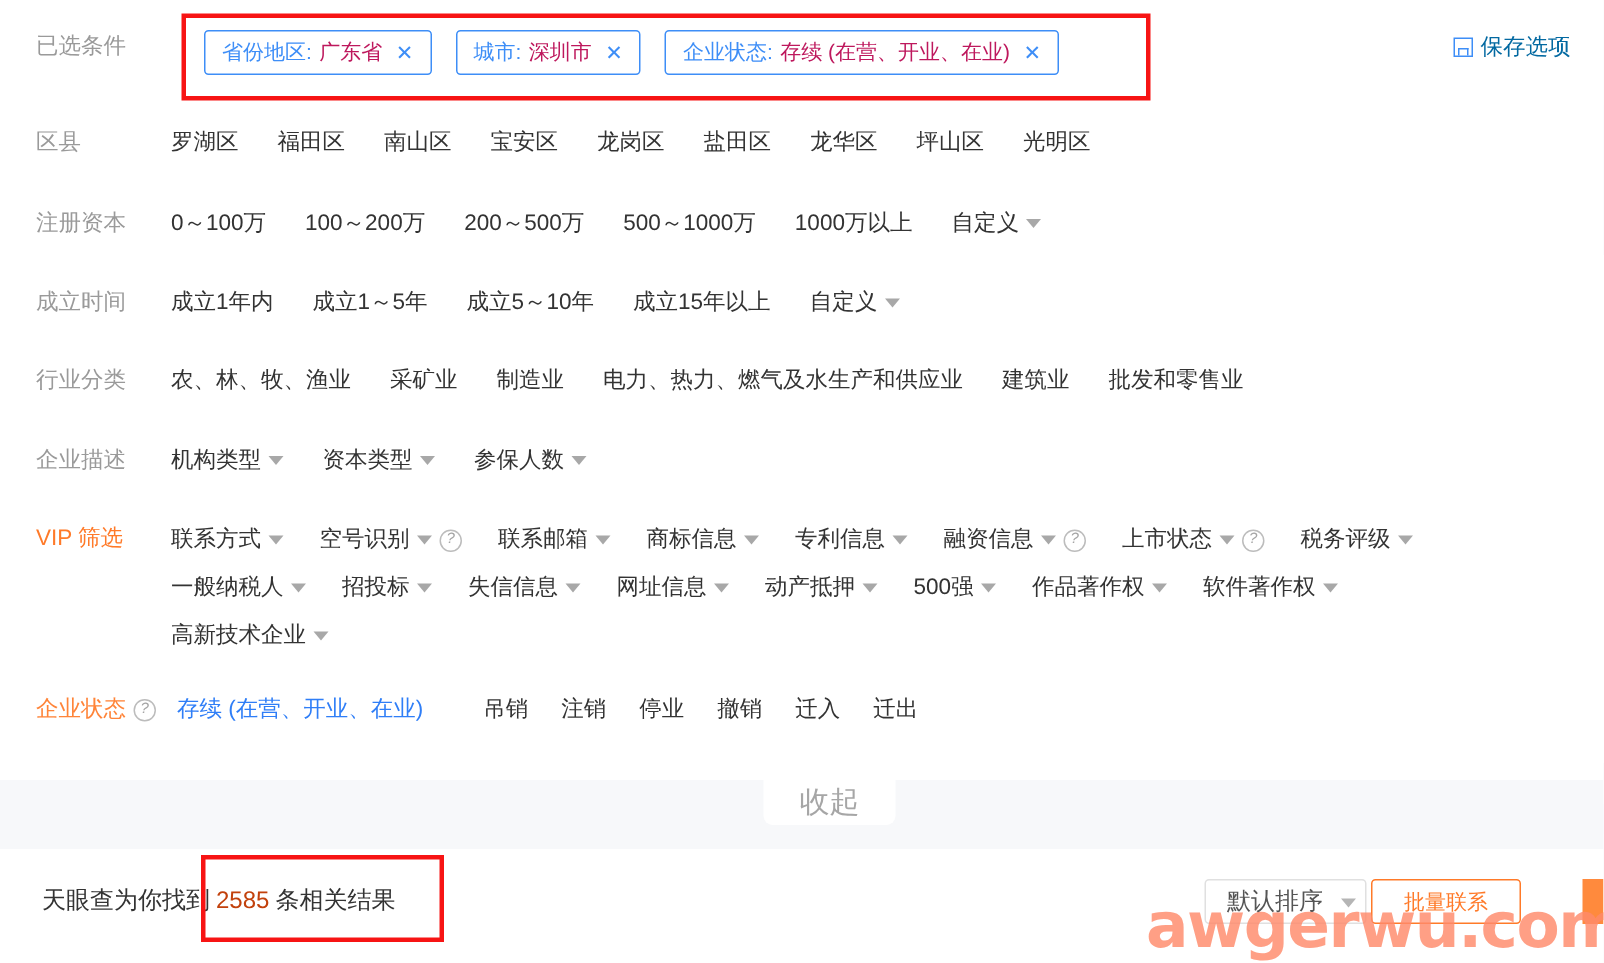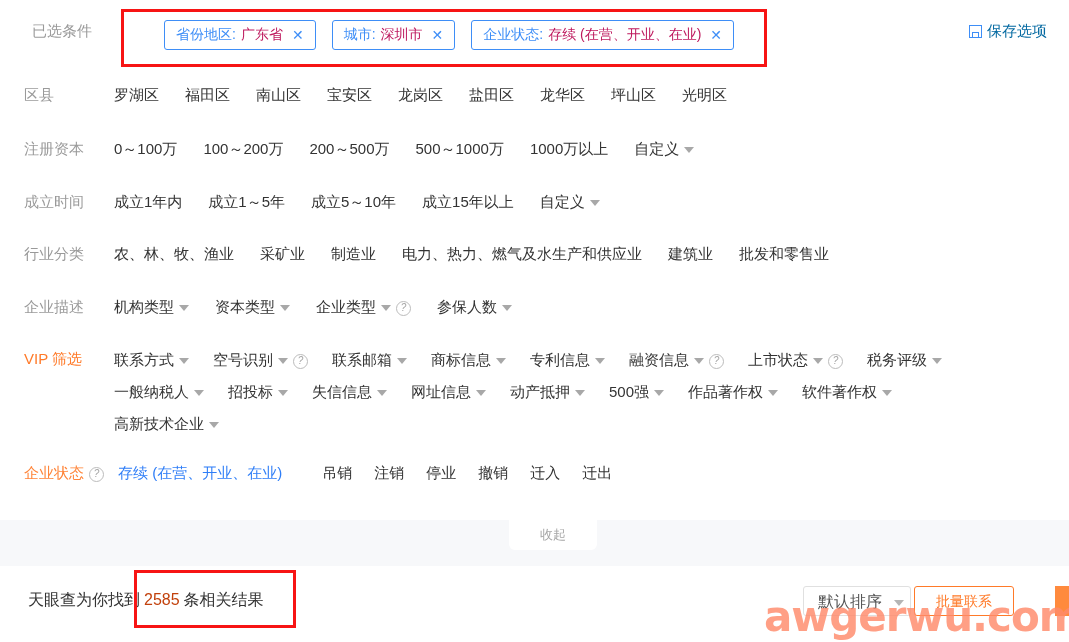--- a/index.html
+++ b/index.html
@@ -81,21 +81,21 @@
   #r-status .fopts{margin-left:14px;}
 
   
   #collapse{
     position:absolute;left:0;top:520px;width:1069px;height:36px;
     background:#f7f8fa;
   }
   #collapse .tab{
     position:absolute;left:553px;top:0;transform:translateX(-50%);
     width:88px;height:30px;line-height:30px;text-align:center;
-    background:#fff;color:#a6a6a6;font-size:13px;
+    background:#fff;color:#a6a6a6;font-size:20px;
     border-radius:0 0 6px 6px;cursor:pointer;
   }
   .panel-white{
     position:absolute;left:0;top:0;width:1069px;height:536px;background:#fff;
   }
   .grayband{
     position:absolute;left:0;top:536px;width:1069px;height:30px;background:#f7f8fa;
   }
 
   
@@ -131,21 +131,21 @@
     letter-spacing:-1px;white-space:nowrap;pointer-events:none;
   }
 </style>
 </head>
 <body>
 
 <div class="panel-white"></div>
 <div class="grayband"></div>
 
 <div id="selbar">
-  <div class="frow" style="padding-left:32px;gap:20px;">
+  <div class="frow" style="padding-left:24px;">
     <div class="flabel">已选条件</div>
     <div class="chips" style="margin-left:22px;">
 
       <div class="chip">
         <span>省份地区:</span>
         <span class="cv" style="margin-left:5px;">广东省</span>
         <span class="ck">✕</span>
       </div>
 
       <div class="chip">
@@ -216,21 +216,20 @@
     <span class="opt">建筑业</span>
     <span class="opt">批发和零售业</span>
   </div>
 </div>
 
 <div id="r-desc" class="frow">
   <div class="flabel">企业描述</div>
   <div class="fopts">
     <span class="opt"><span>机构类型</span><i class="caret"></i></span>
     <span class="opt"><span>资本类型</span><i class="caret"></i></span>
-    <span class="opt"><span>企业类型</span><i class="caret"></i><i class="qm">?</i></span>
     <span class="opt"><span>参保人数</span><i class="caret"></i></span>
   </div>
 </div>
 
 <div id="r-vip" class="frow">
   <div class="flabel vip">VIP 筛选</div>
   <div class="fopts">
     <span class="opt"><span>联系方式</span><i class="caret"></i></span>
     <span class="opt"><span>空号识别</span><i class="caret"></i><i class="qm">?</i></span>
     <span class="opt"><span>联系邮箱</span><i class="caret"></i></span>

